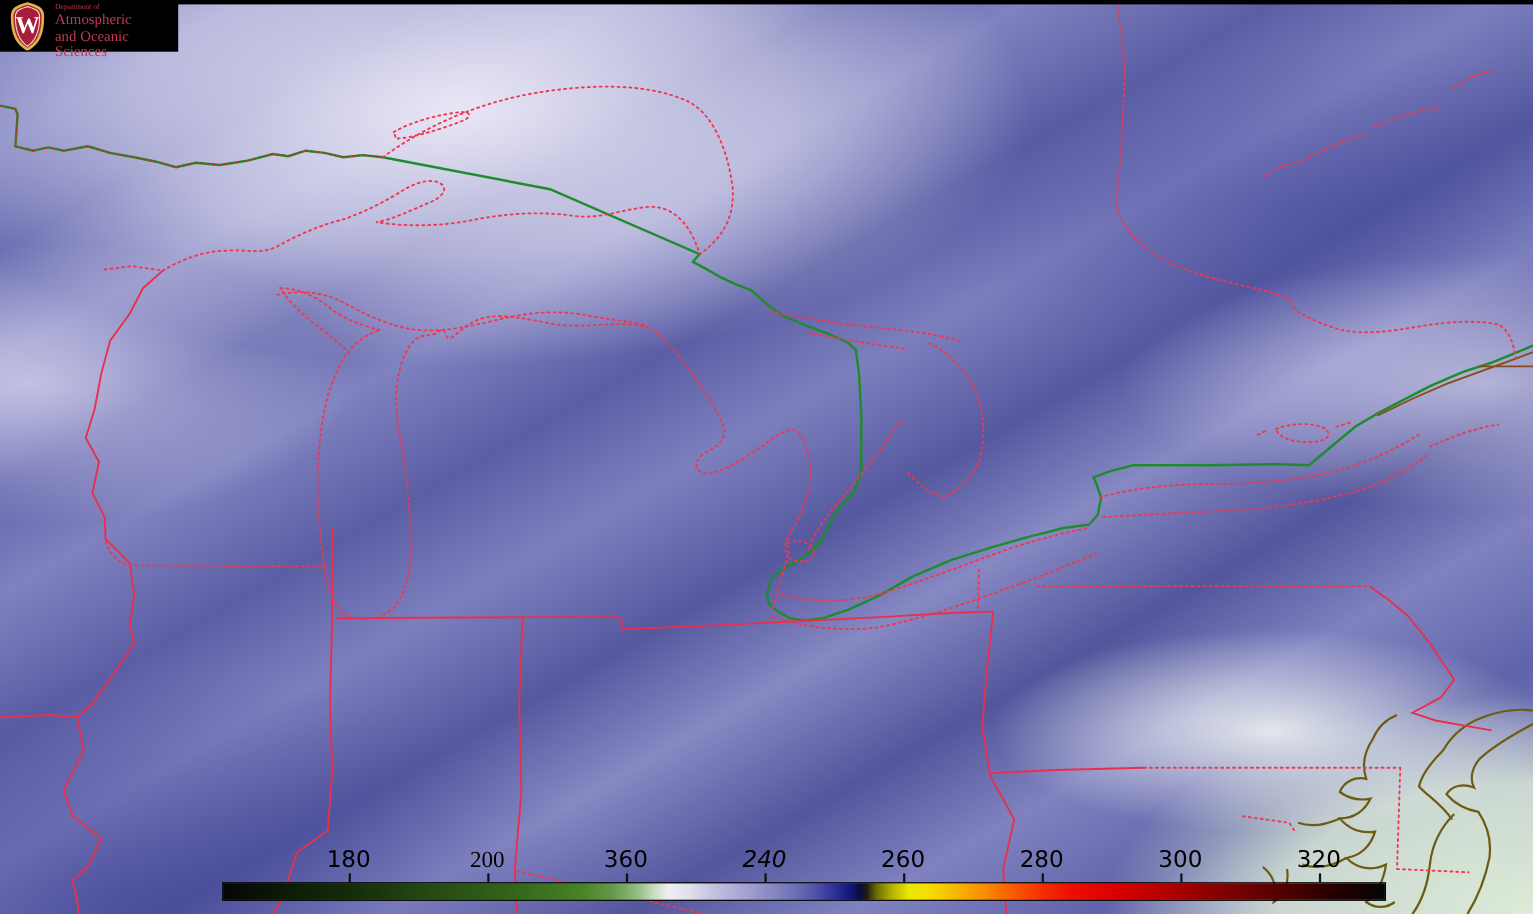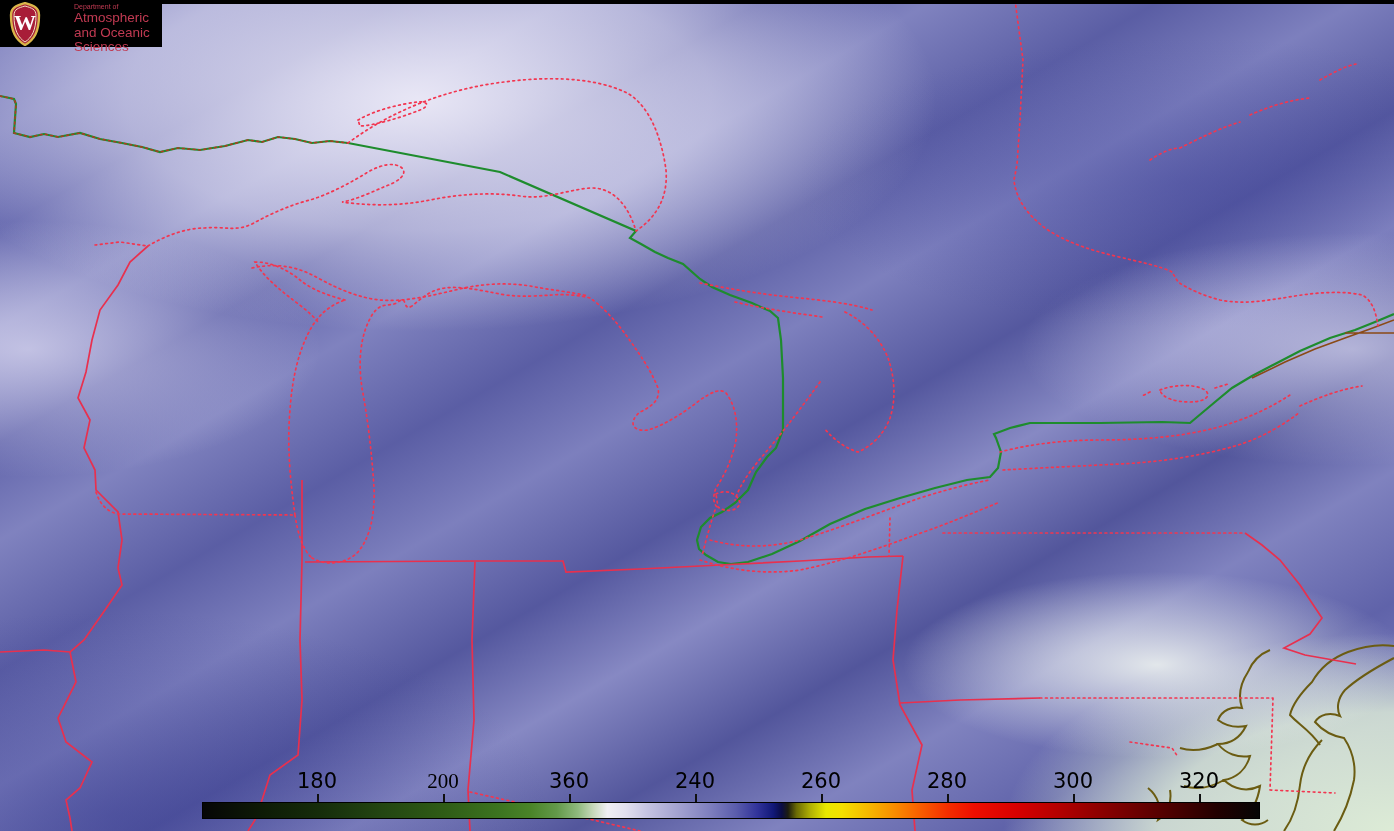--- a/index.html
+++ b/index.html
@@ -36,21 +36,21 @@
   .title{position:absolute;top:4px;left:50%;transform:translateX(-50%);
     white-space:pre;font-weight:bold;font-size:21px;letter-spacing:0.2px;
     color:var(--title,#f2ea00);
     text-shadow:-2px 0 #000,2px 0 #000,0 -2px #000,0 2px #000,
       -1px -1px #000,1px 1px #000,-1px 1px #000,1px -1px #000,
       -2px -2px #000,2px 2px #000,-2px 2px #000,2px -2px #000;}
   .logo{position:absolute;left:0;top:0;width:162px;height:47px;background:#000;
     display:flex;align-items:center;}
   .crest{position:absolute;left:7px;top:2px;}
   .logo-text{position:absolute;left:50px;top:3px;color:var(--logotext,#c13a52);
-    font-family:Liberation Sans, sans-serif;line-height:1.05;margin-left:24px;}
+    font-family:Liberation Serif, serif;line-height:1.05;}
   .lt-small{font-size:7px;margin-bottom:1px;}
   .lt-big{font-size:13.5px;}
   .cb-area{position:absolute;left:16px;top:0;width:1394px;height:831px;pointer-events:none;}
   .cb-bar{position:absolute;left:186px;top:802px;width:1056px;height:15px;border:1px solid #000;}
   .cb-tick{position:absolute;top:794px;width:1.6px;height:8px;background:#101010;}
   .cb-label{position:absolute;top:769px;width:60px;margin-left:-30px;text-align:center;
     font-size:21px;color:#000;}
 </style>
 </head>
 <body>
@@ -181,21 +181,21 @@
   <div class="cb-area">
     <div class="cb-bar" id="cb-bar" style="background: linear-gradient(to right, rgb(6, 6, 6) 0%, rgb(14, 28, 6) 6%, rgb(21, 44, 10) 10.9%, rgb(35, 70, 18) 17%, rgb(47, 92, 22) 22.8%, rgb(60, 116, 32) 28%, rgb(74, 132, 40) 31%, rgb(99, 153, 74) 33.5%, rgb(143, 186, 126) 35.5%, rgb(200, 217, 188) 37%, rgb(239, 239, 243) 38.3%, rgb(226, 224, 238) 40%, rgb(198, 196, 226) 42%, rgb(163, 162, 208) 45%, rgb(126, 127, 190) 48%, rgb(90, 92, 172) 50.5%, rgb(49, 51, 154) 52.5%, rgb(17, 24, 120) 54%, rgb(10, 12, 68) 54.8%, rgb(28, 28, 16) 55.4%, rgb(106, 106, 4) 56.2%, rgb(176, 176, 4) 57.5%, rgb(232, 232, 0) 59%, rgb(244, 224, 0) 60.5%, rgb(246, 184, 0) 63%, rgb(248, 140, 0) 65.5%, rgb(248, 92, 0) 68%, rgb(244, 46, 0) 70.5%, rgb(238, 14, 0) 73%, rgb(216, 0, 0) 77%, rgb(180, 0, 0) 81%, rgb(140, 0, 0) 85%, rgb(102, 0, 0) 89%, rgb(64, 0, 0) 93%, rgb(34, 0, 0) 96%, rgb(5, 5, 5) 100%);"></div>
     <div id="cb-ticks">
         <div class="cb-tick" style="left: 301px;"></div>
         <div class="cb-label" style="left: 301px;">180</div>
         <div class="cb-tick" style="left: 427px;"></div>
         <div class="cb-label" style="left: 427px; font-family: Liberation Serif, serif;">200</div>
         <div class="cb-tick" style="left: 553px;"></div>
         <div class="cb-label" style="left: 553px;">360</div>
         <div class="cb-tick" style="left: 679px;"></div>
-        <div class="cb-label" style="left: 679px;">240</div>
+        <div class="cb-label" style="left: 679px; font-style: italic;">240</div>
         <div class="cb-tick" style="left: 805px;"></div>
         <div class="cb-label" style="left: 805px;">260</div>
         <div class="cb-tick" style="left: 931px;"></div>
         <div class="cb-label" style="left: 931px;">280</div>
         <div class="cb-tick" style="left: 1057px;"></div>
         <div class="cb-label" style="left: 1057px;">300</div>
         <div class="cb-tick" style="left: 1183px;"></div>
         <div class="cb-label" style="left: 1183px;">320</div>
       </div>
   </div>

